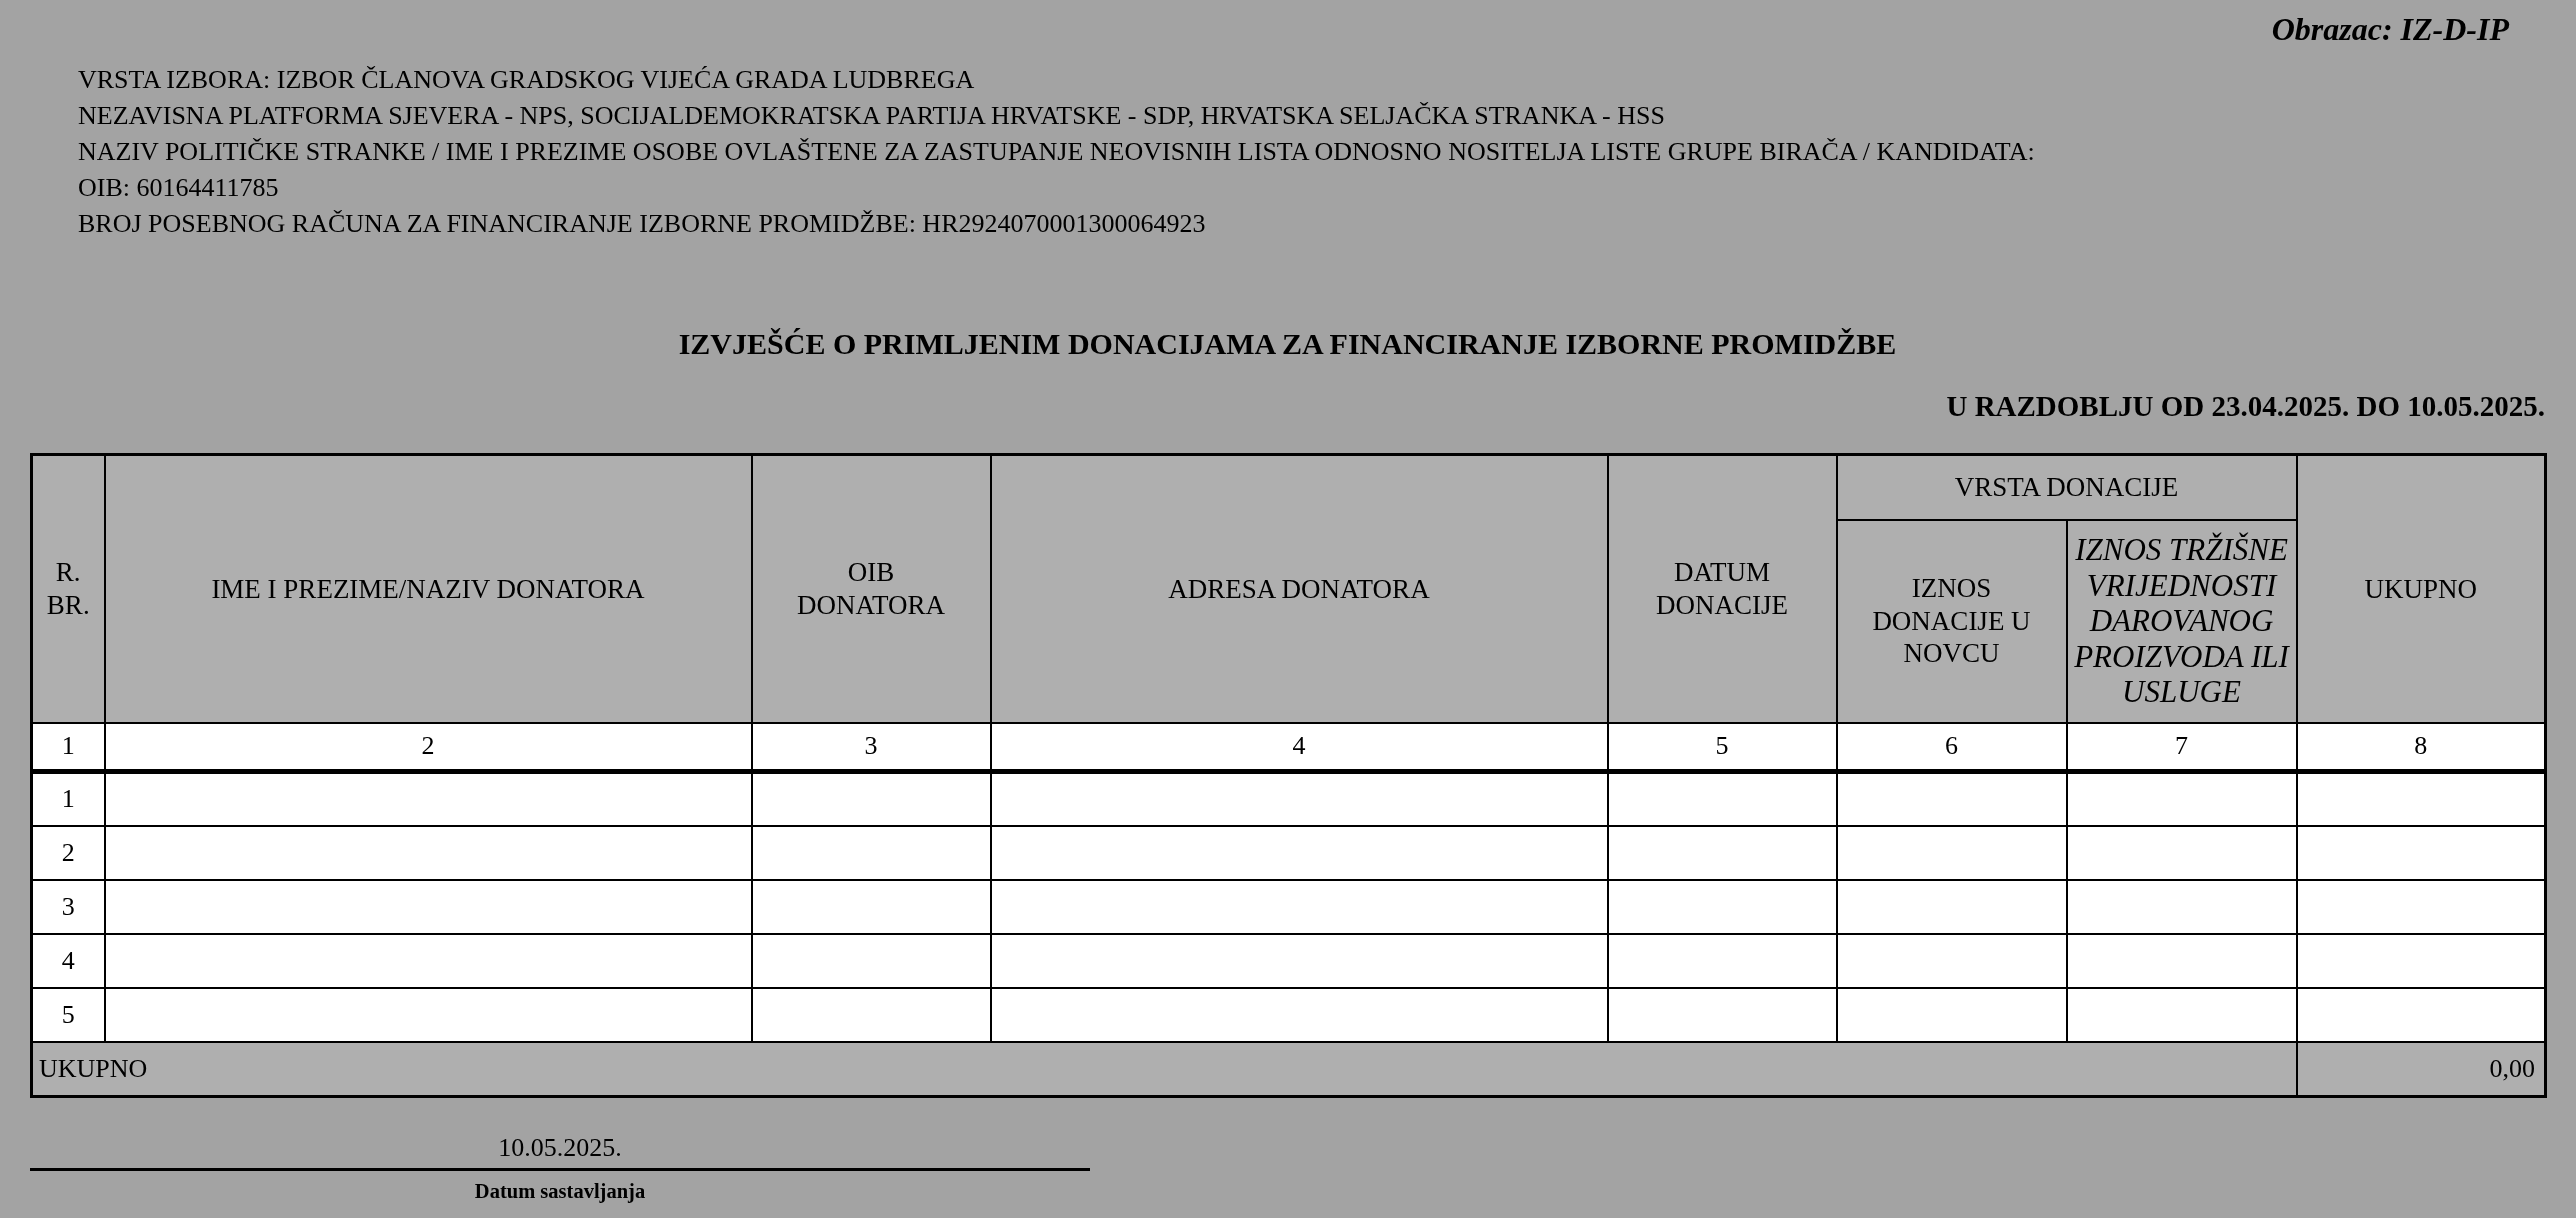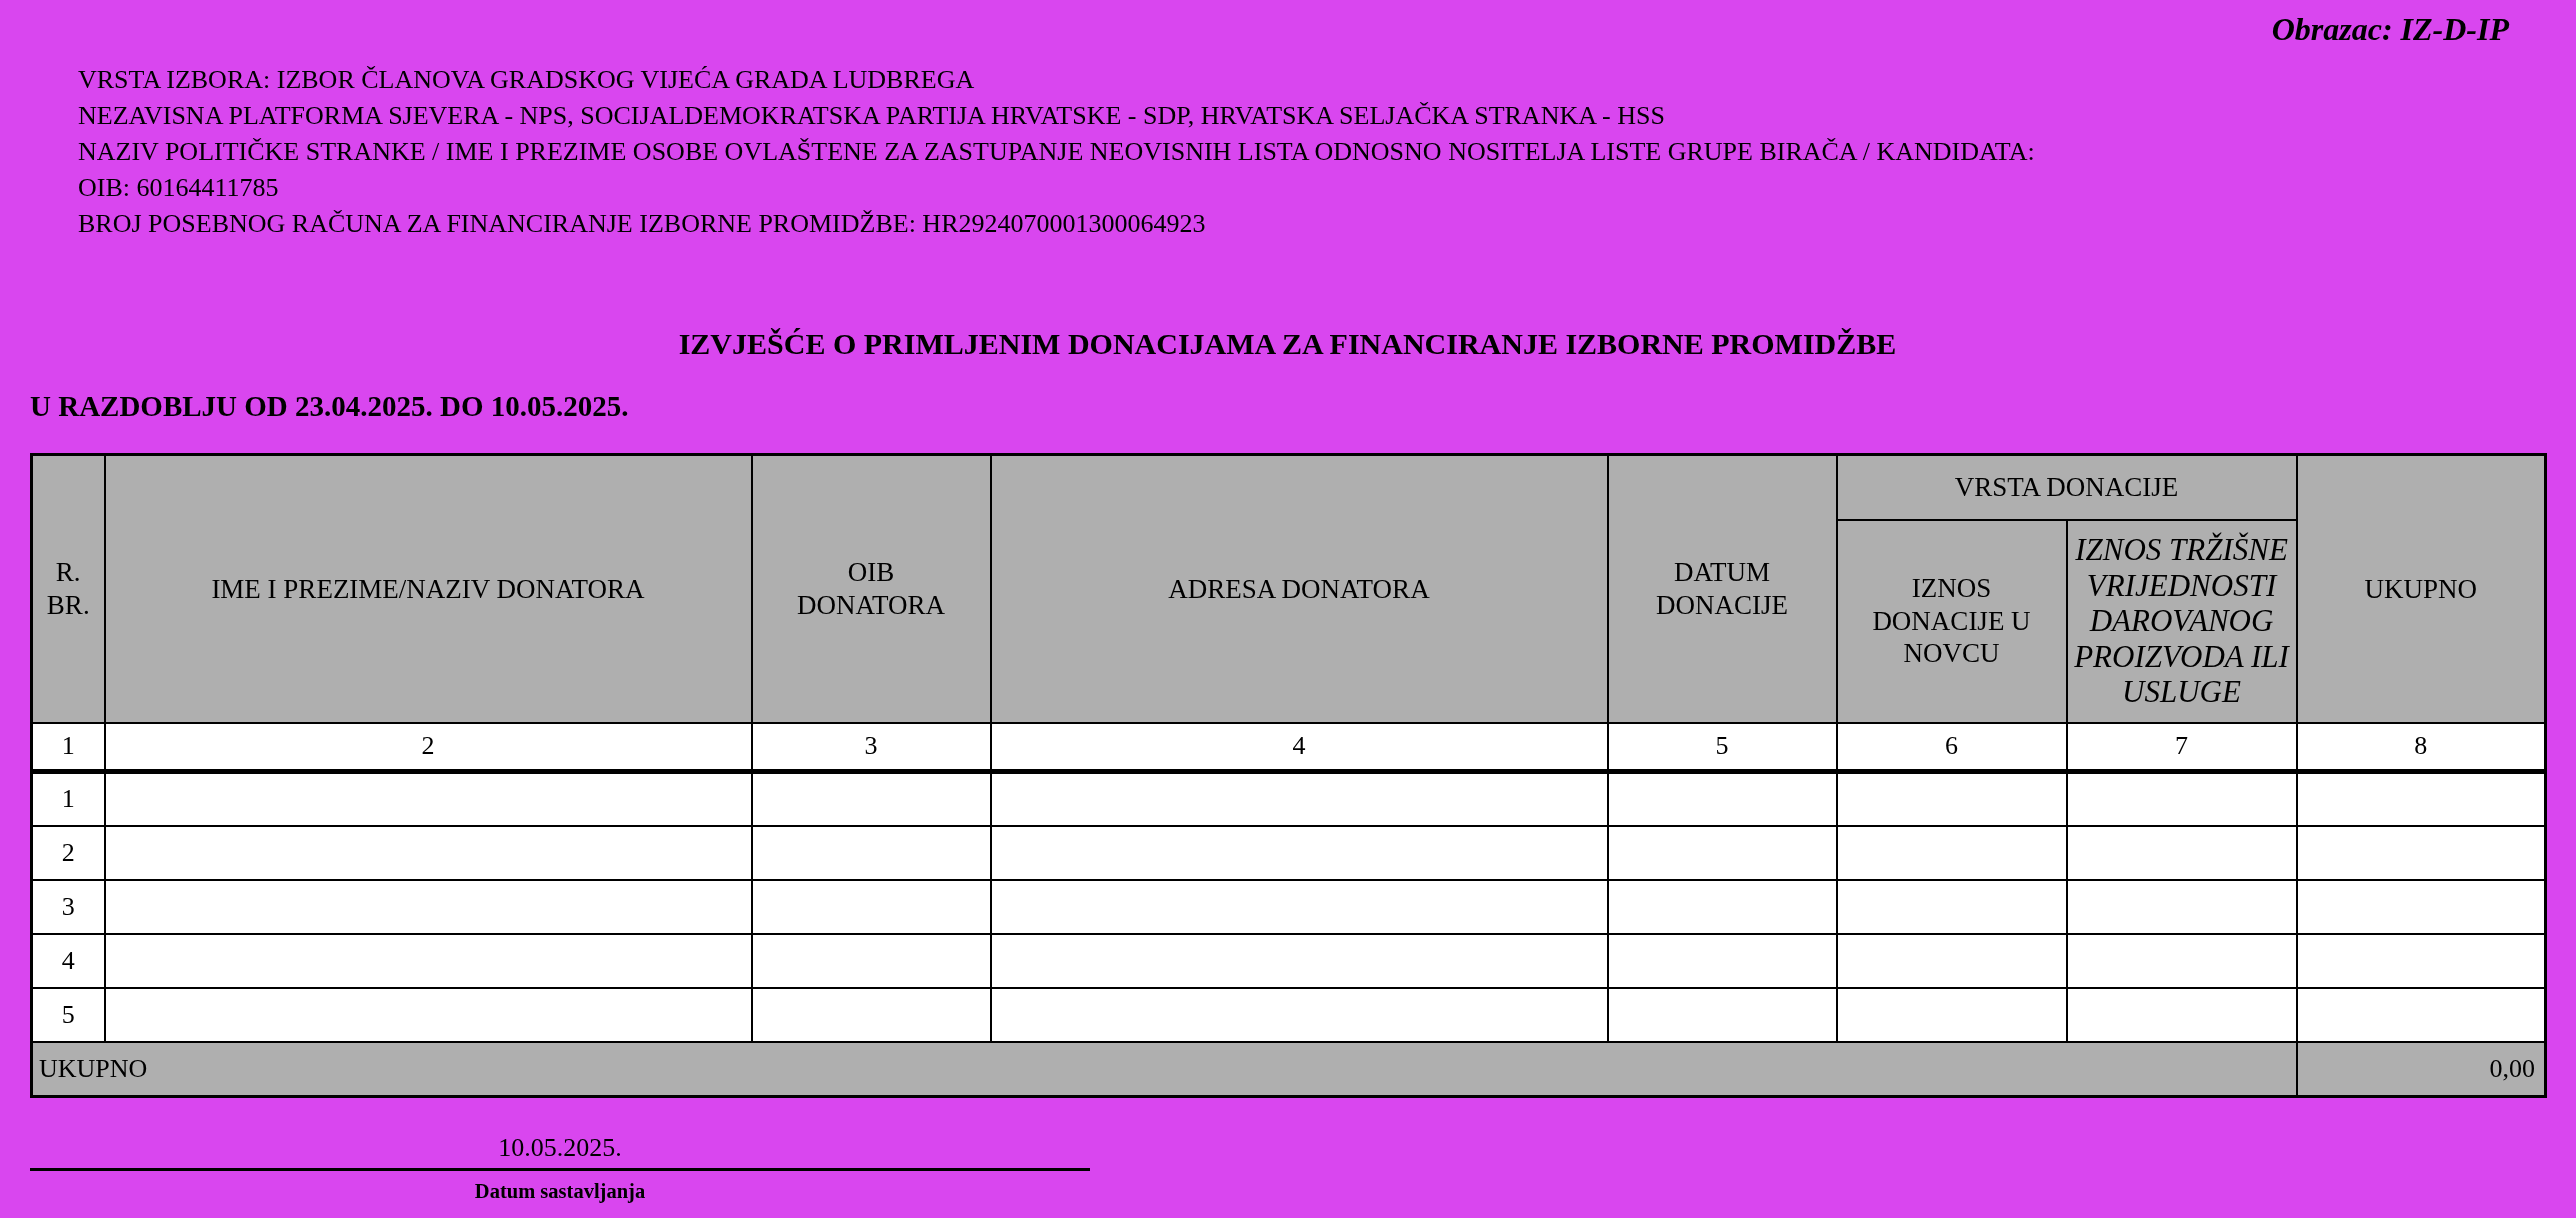--- a/index.html
+++ b/index.html
@@ -1,40 +1,40 @@
 <!DOCTYPE html>
 <html style="font-size:12px"><head>
 <meta charset="utf-8">
 <style>
   html,body{margin:0;padding:0;background:#ffffff;}
   .page{
     position:relative;
     width:2576px;height:1219px;
-    background:#d946ef;
+    background:#a3a3a3;
     font-family:"Liberation Serif", serif;
     color:#000;
     overflow:hidden;
   }
   .form-code{
     position:absolute;top:10.6px;right:67px;
     font-size:32px;font-weight:bold;font-style:italic;
     white-space:nowrap;
   }
   .info-block{
     position:absolute;left:30px;top:62px;right:23px;
     font-size:26px;line-height:36px;margin-left:48px;
   }
   .info-block div{white-space:nowrap;}
   .report-title{
     position:absolute;left:30px;top:327px;width:2515px;
     text-align:center;font-size:30px;font-weight:bold;
   }
   .report-subtitle{
     position:absolute;left:30px;top:390px;width:2515px;
-    text-align:left;font-size:29px;font-weight:bold;
+    text-align:right;font-size:29px;font-weight:bold;
   }
   table.donations{
     position:absolute;left:30px;top:453px;
     width:2515px;
     border-collapse:collapse;table-layout:fixed;
     border:3.8px solid #000;
   }
   table.donations td{
     border:2.3px solid #000;
     vertical-align:middle;

